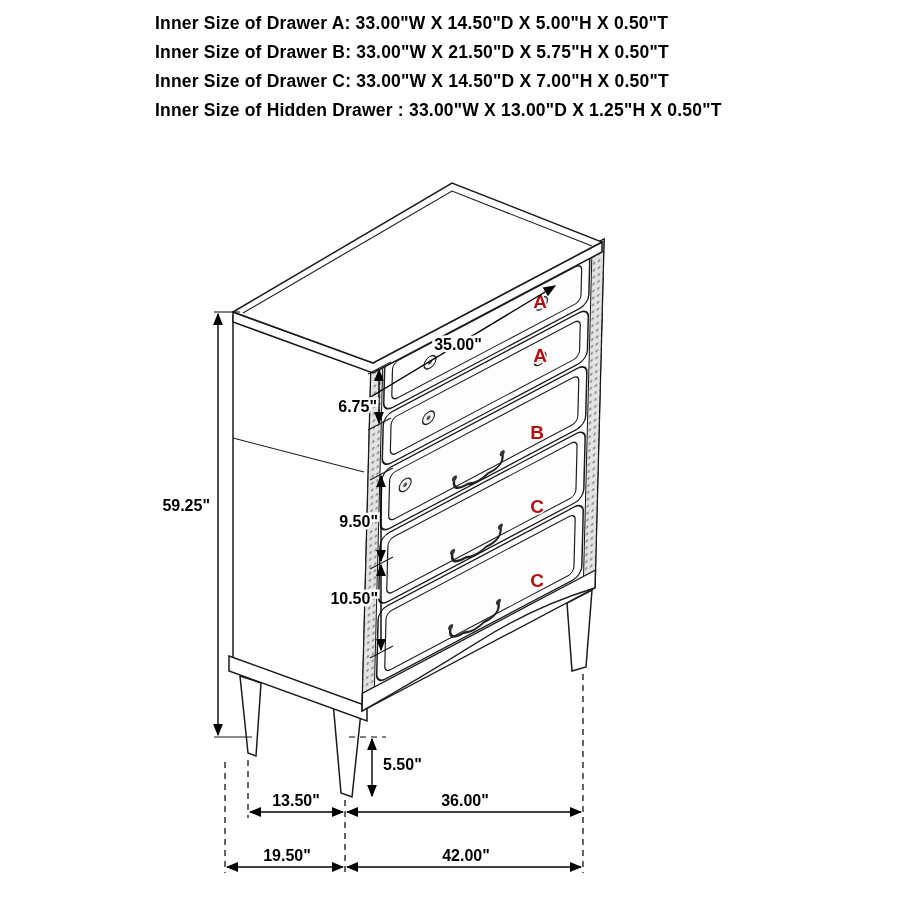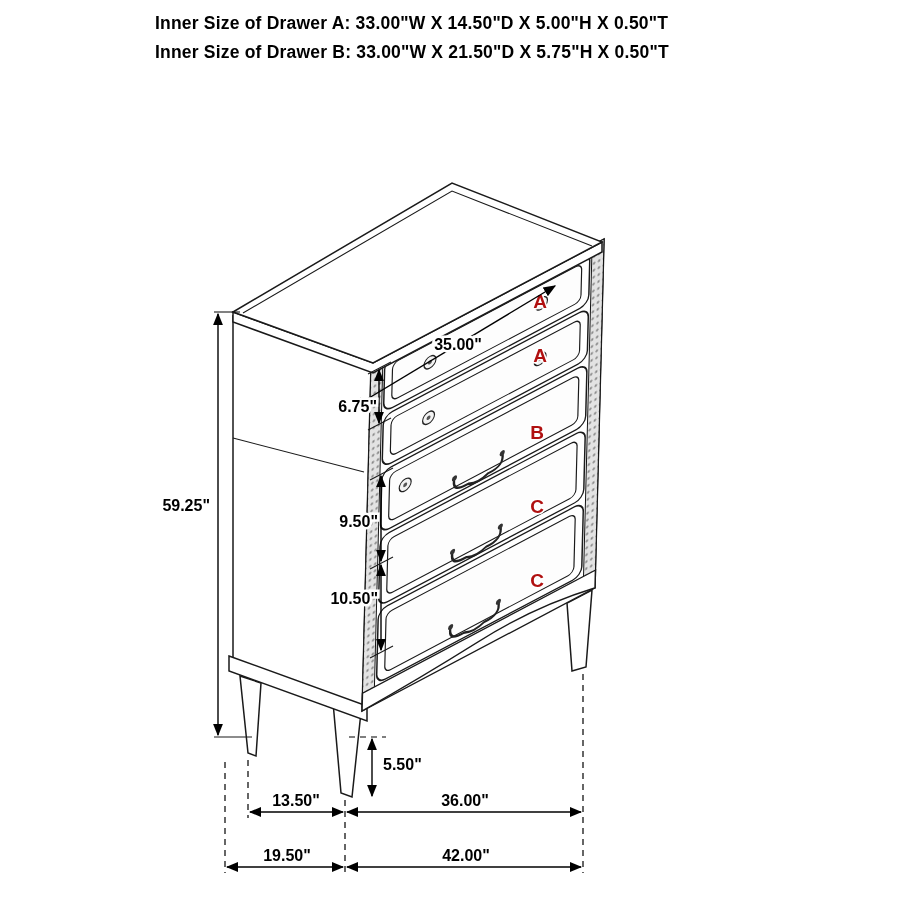--- a/index.html
+++ b/index.html
@@ -20,20 +20,22 @@
              fill:var(--drawer-label-red,#b01010);paint-order:stroke;stroke:#fff;stroke-width:3;}
 </style>
 </head>
 <body>
 
 <div id="page">
 
   <div id="spec-block">
     <p>Inner Size of Drawer A: 33.00"W X 14.50"D X 5.00"H X 0.50"T</p>
     <p>Inner Size of Drawer B: 33.00"W X 21.50"D X 5.75"H X 0.50"T</p>
+    <p>Inner Size of Drawer C: 33.00"W X 14.50"D X 7.00"H X 0.50"T</p>
+    <p>Inner Size of Hidden Drawer : 33.00"W X 13.00"D X 1.25"H X 0.50"T</p>
   </div>
 
   <svg width="900" height="900" viewBox="0 0 900 900">
     <defs>
       <marker id="arw" viewBox="0 0 10 10" refX="9" refY="5" markerWidth="9" markerHeight="9" orient="auto-start-reverse">
         <path d="M0,1 L10,5 L0,9 Z" fill="#000"></path>
       </marker>
       <pattern id="bead" width="5" height="7" patternUnits="userSpaceOnUse">
         <rect width="5" height="7" fill="#e3e3e3"></rect>
         <circle cx="2.5" cy="3.5" r="1.3" fill="#8a8a8a"></circle>

